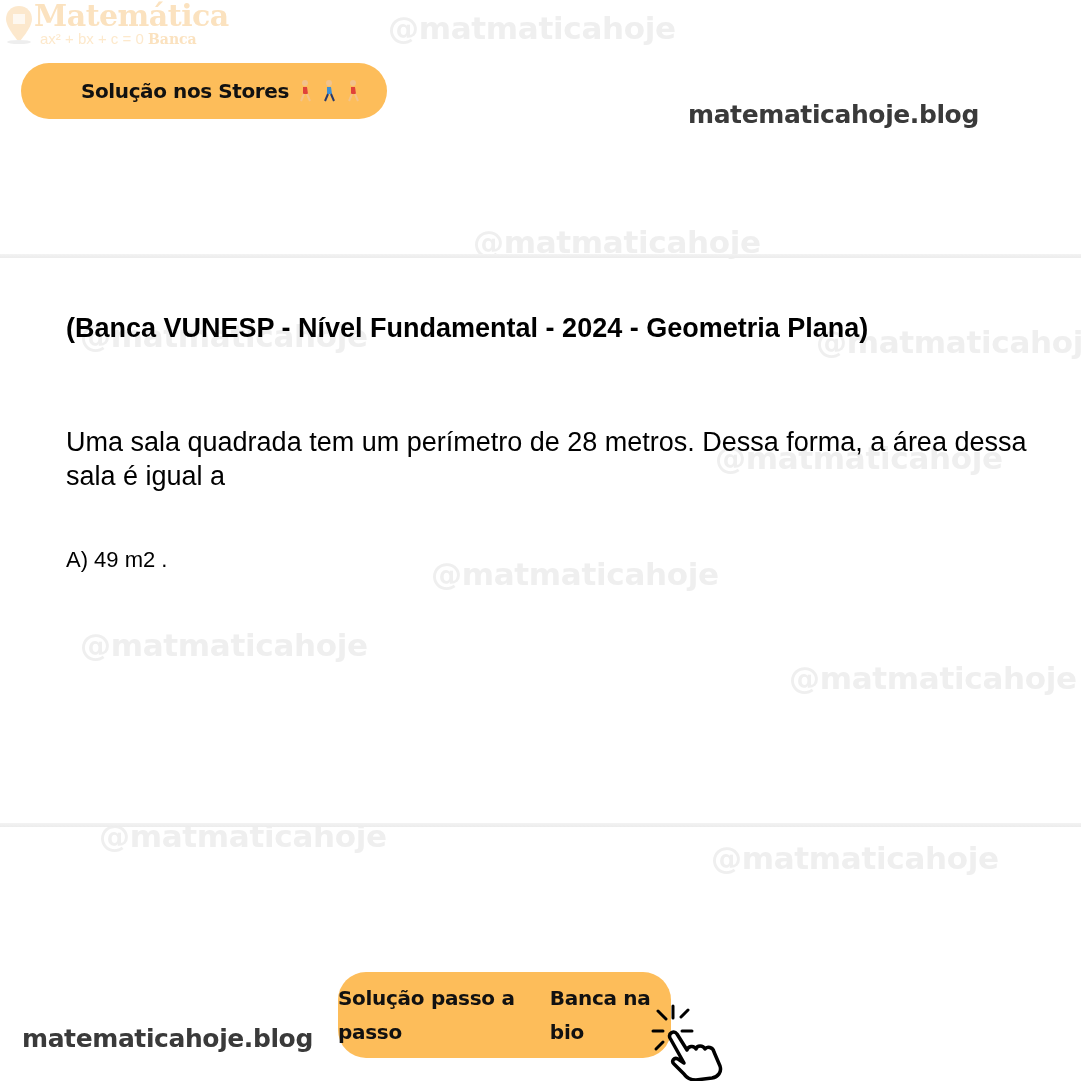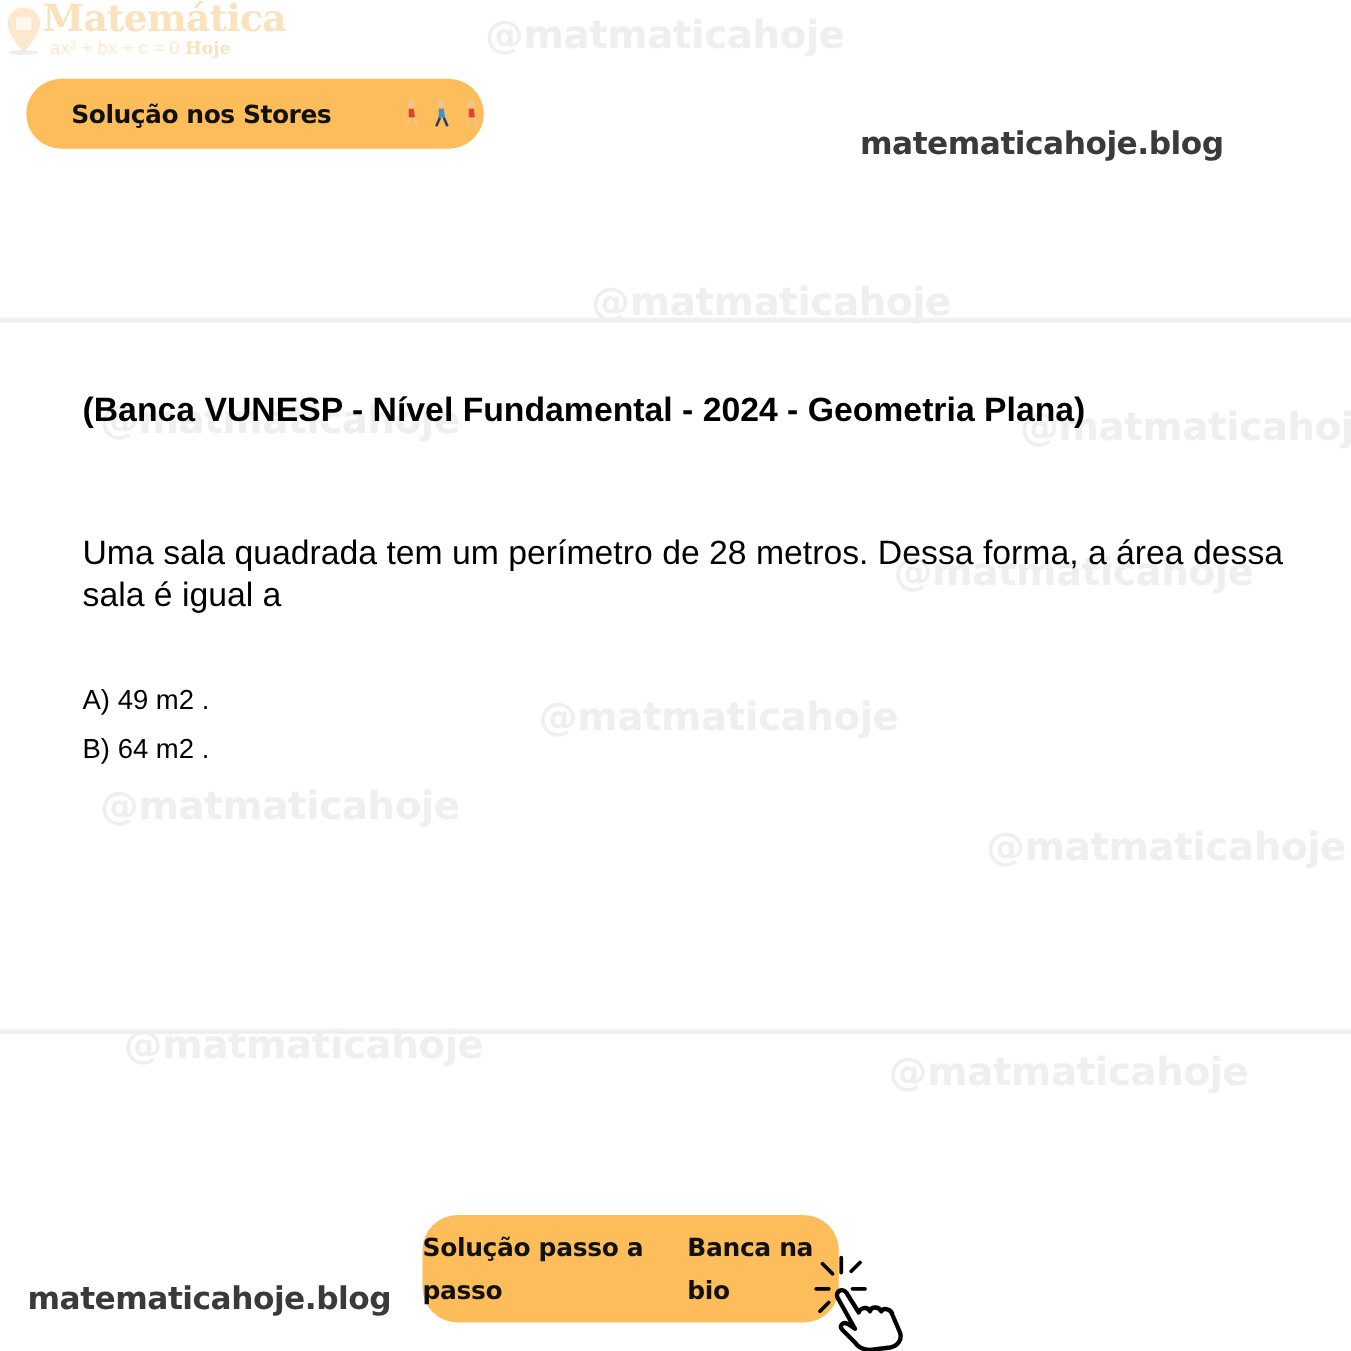--- a/index.html
+++ b/index.html
@@ -46,21 +46,21 @@
       background: #fdbd5a;
       display: flex; align-items: center; justify-content: center;
       color: #111111;
       font-family: "DejaVu Sans", sans-serif; font-weight: bold;
       cursor: pointer;
     }
     .pill-top {
       left: 21px; top: 63px; width: 366px; height: 56px;
       border-radius: 28px;
       font-size: 20px; letter-spacing: -0.4px;
-      justify-content: space-between; padding-left: 36px;
+      justify-content: center; padding-left: 36px;
     }
     .runner { display: inline-block; width: 20px; height: 24px; margin-left: 4px; vertical-align: middle; }
 
     .blog-link {
       font-family: "DejaVu Sans", sans-serif; font-weight: bold;
       color: #3a3a3a; white-space: nowrap; letter-spacing: -0.4px; margin-top: 16px;
     }
     .blog-top { left: 688px; top: 84px; font-size: 25px; }
     .blog-bottom { left: 22px; top: 1008px; font-size: 25px; }
 
@@ -103,21 +103,21 @@
 
 <div class="abs logo">
   <svg class="logo-pin" viewBox="0 0 30 40">
     <path d="M15 2 C7 2 2 8 2 15 C2 24 15 38 15 38 C15 38 28 24 28 15 C28 8 23 2 15 2 Z" fill="#fce6c8" opacity="0.9"></path>
     <rect x="9" y="10" width="12" height="10" fill="#fff" opacity="0.7"></rect>
     <ellipse cx="15" cy="38" rx="12" ry="2" fill="#eeeeee"></ellipse>
   </svg>
   <span class="logo-title">Matemática</span>
   <span class="logo-sub">
     <span>ax² + bx + c = 0</span>
-    <b>Hoje</b>
+    <b>Banca</b>
   </span>
 </div>
 
 <div class="abs wm" style="left:388px; top:10px;">@matmaticahoje</div>
 <div class="abs wm" style="left:473px; top:224px;">@matmaticahoje</div>
 <div class="abs wm" style="left:80px; top:318px;">@matmaticahoje</div>
 <div class="abs wm" style="left:816px; top:324px;">@matmaticahoje</div>
 <div class="abs wm" style="left:715px; top:440px;">@matmaticahoje</div>
 <div class="abs wm" style="left:431px; top:556px;">@matmaticahoje</div>
 <div class="abs wm" style="left:80px; top:627px;">@matmaticahoje</div>
@@ -148,21 +148,20 @@
 
 <div class="abs blog-link blog-top">matematicahoje.blog</div>
 
 <div class="abs divider" style="top:254px;"></div>
 <div class="abs divider" style="top:823px;"></div>
 
 <div class="abs question-header">(Banca VUNESP - Nível Fundamental - 2024 - Geometria Plana)</div>
 <div class="abs question-body">Uma sala quadrada tem um perímetro de 28 metros. Dessa forma, a área dessa sala é igual a</div>
 <ul class="abs options">
   <li>A) 49 m2 .</li>
-  <li>B) 64 m2 .</li>
 </ul>
 
 <div class="abs blog-link blog-bottom">matematicahoje.blog</div>
 
 <div class="abs pill pill-bottom">
   <span>Solução passo a passo</span>
   <span>Banca na bio</span>
 </div>
 
 <svg class="abs hand" viewBox="0 0 86 81">

